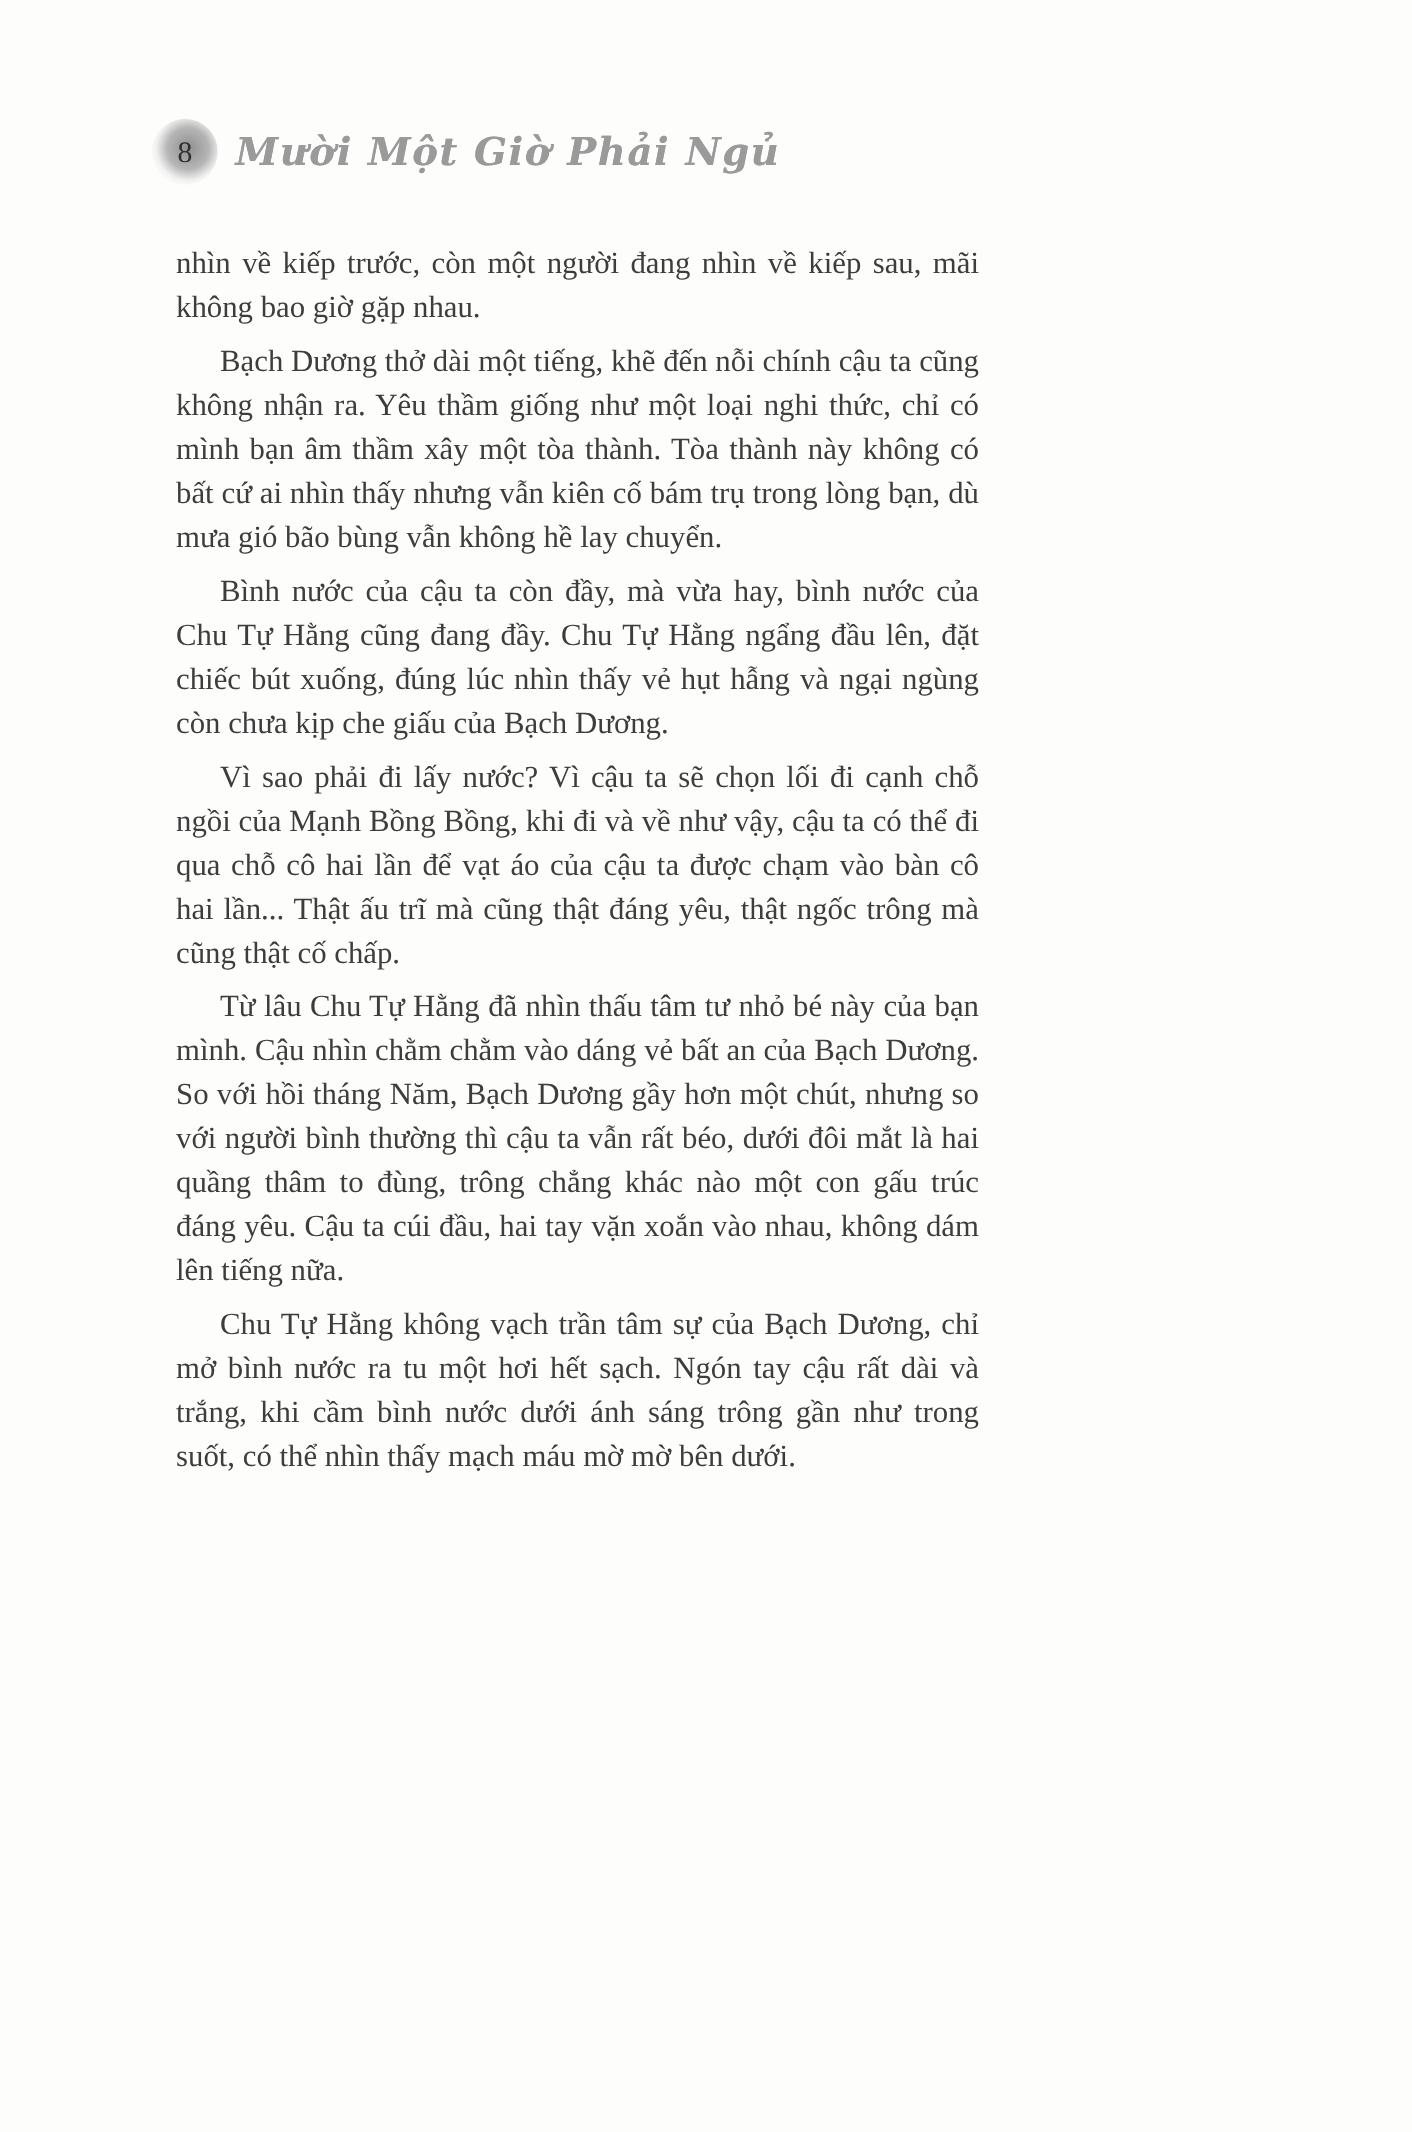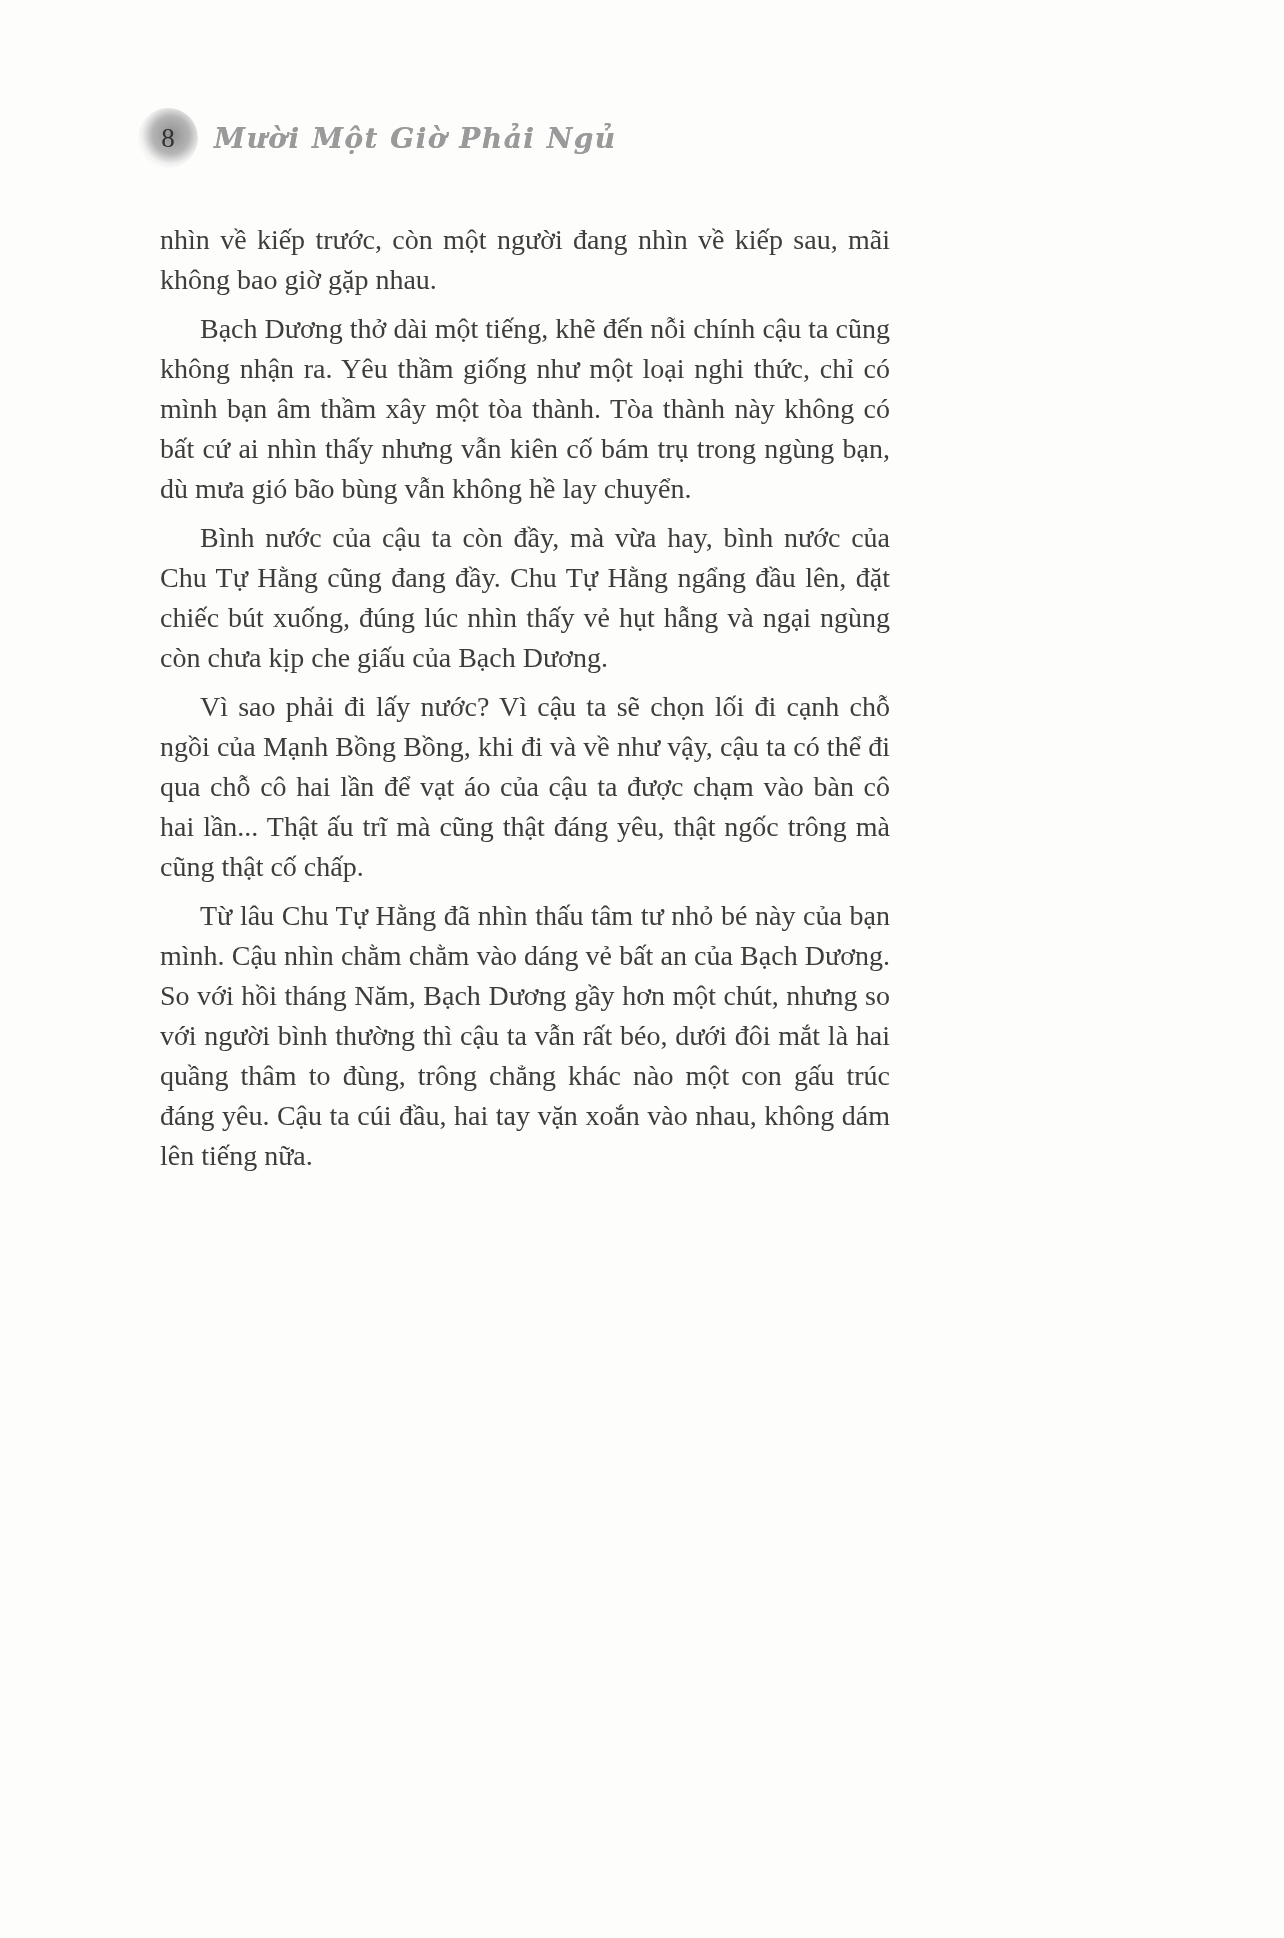--- a/index.html
+++ b/index.html
@@ -33,21 +33,21 @@
   }
   .pagenum {
     font-size: 27px;
     color: #2f2f2f;
     font-family: "Liberation Serif", serif;
   }
   .book-title {
     font-family: "DejaVu Serif", serif;
     font-style: italic;
     font-weight: 700;
-    font-size: 28px;
+    font-size: 35px;
     color: #9a9a9a;
     letter-spacing: 1.5px;
     white-space: nowrap;
     text-shadow: 0 0 0.5px #aaa;
   }
   .body-text {
     width: 730px;
     margin: 52px 0 16px 160px;
     font-size: 28px;
     line-height: 40px;
@@ -66,18 +66,19 @@
 
 <div class="page">
   <div class="header">
     <div class="pagenum-wrap">
       <span class="pagenum">8</span>
     </div>
     <div class="book-title">Mười Một Giờ Phải Ngủ</div>
   </div>
   <div class="body-text">
       <p class="">nhìn về kiếp trước, còn một người đang nhìn về kiếp sau, mãi không bao giờ gặp nhau.</p>
-      <p class="indent">Bạch Dương thở dài một tiếng, khẽ đến nỗi chính cậu ta cũng không nhận ra. Yêu thầm giống như một loại nghi thức, chỉ có mình bạn âm thầm xây một tòa thành. Tòa thành này không có bất cứ ai nhìn thấy nhưng vẫn kiên cố bám trụ trong ngùng bạn, dù mưa gió bão bùng vẫn không hề lay chuyển.</p>
+      <p class="indent">Bạch Dương thở dài một tiếng, khẽ đến nỗi chính cậu ta cũng không nhận ra. Yêu thầm giống như một loại nghi thức, chỉ có mình bạn âm thầm xây một tòa thành. Tòa thành này không có bất cứ ai nhìn thấy nhưng vẫn kiên cố bám trụ trong lòng bạn, dù mưa gió bão bùng vẫn không hề lay chuyển.</p>
       <p class="indent">Bình nước của cậu ta còn đầy, mà vừa hay, bình nước của Chu Tự Hằng cũng đang đầy. Chu Tự Hằng ngẩng đầu lên, đặt chiếc bút xuống, đúng lúc nhìn thấy vẻ hụt hẫng và ngại ngùng còn chưa kịp che giấu của Bạch Dương.</p>
       <p class="indent">Vì sao phải đi lấy nước? Vì cậu ta sẽ chọn lối đi cạnh chỗ ngồi của Mạnh Bồng Bồng, khi đi và về như vậy, cậu ta có thể đi qua chỗ cô hai lần để vạt áo của cậu ta được chạm vào bàn cô hai lần... Thật ấu trĩ mà cũng thật đáng yêu, thật ngốc trông mà cũng thật cố chấp.</p>
       <p class="indent">Từ lâu Chu Tự Hằng đã nhìn thấu tâm tư nhỏ bé này của bạn mình. Cậu nhìn chằm chằm vào dáng vẻ bất an của Bạch Dương. So với hồi tháng Năm, Bạch Dương gầy hơn một chút, nhưng so với người bình thường thì cậu ta vẫn rất béo, dưới đôi mắt là hai quầng thâm to đùng, trông chẳng khác nào một con gấu trúc đáng yêu. Cậu ta cúi đầu, hai tay vặn xoắn vào nhau, không dám lên tiếng nữa.</p>
+      <p class="indent">Chu Tự Hằng không vạch trần tâm sự của Bạch Dương, chỉ mở bình nước ra tu một hơi hết sạch. Ngón tay cậu rất dài và trắng, khi cầm bình nước dưới ánh sáng trông gần như trong suốt, có thể nhìn thấy mạch máu mờ mờ bên dưới.</p>
     </div>
 </div>
 
 </body></html>

